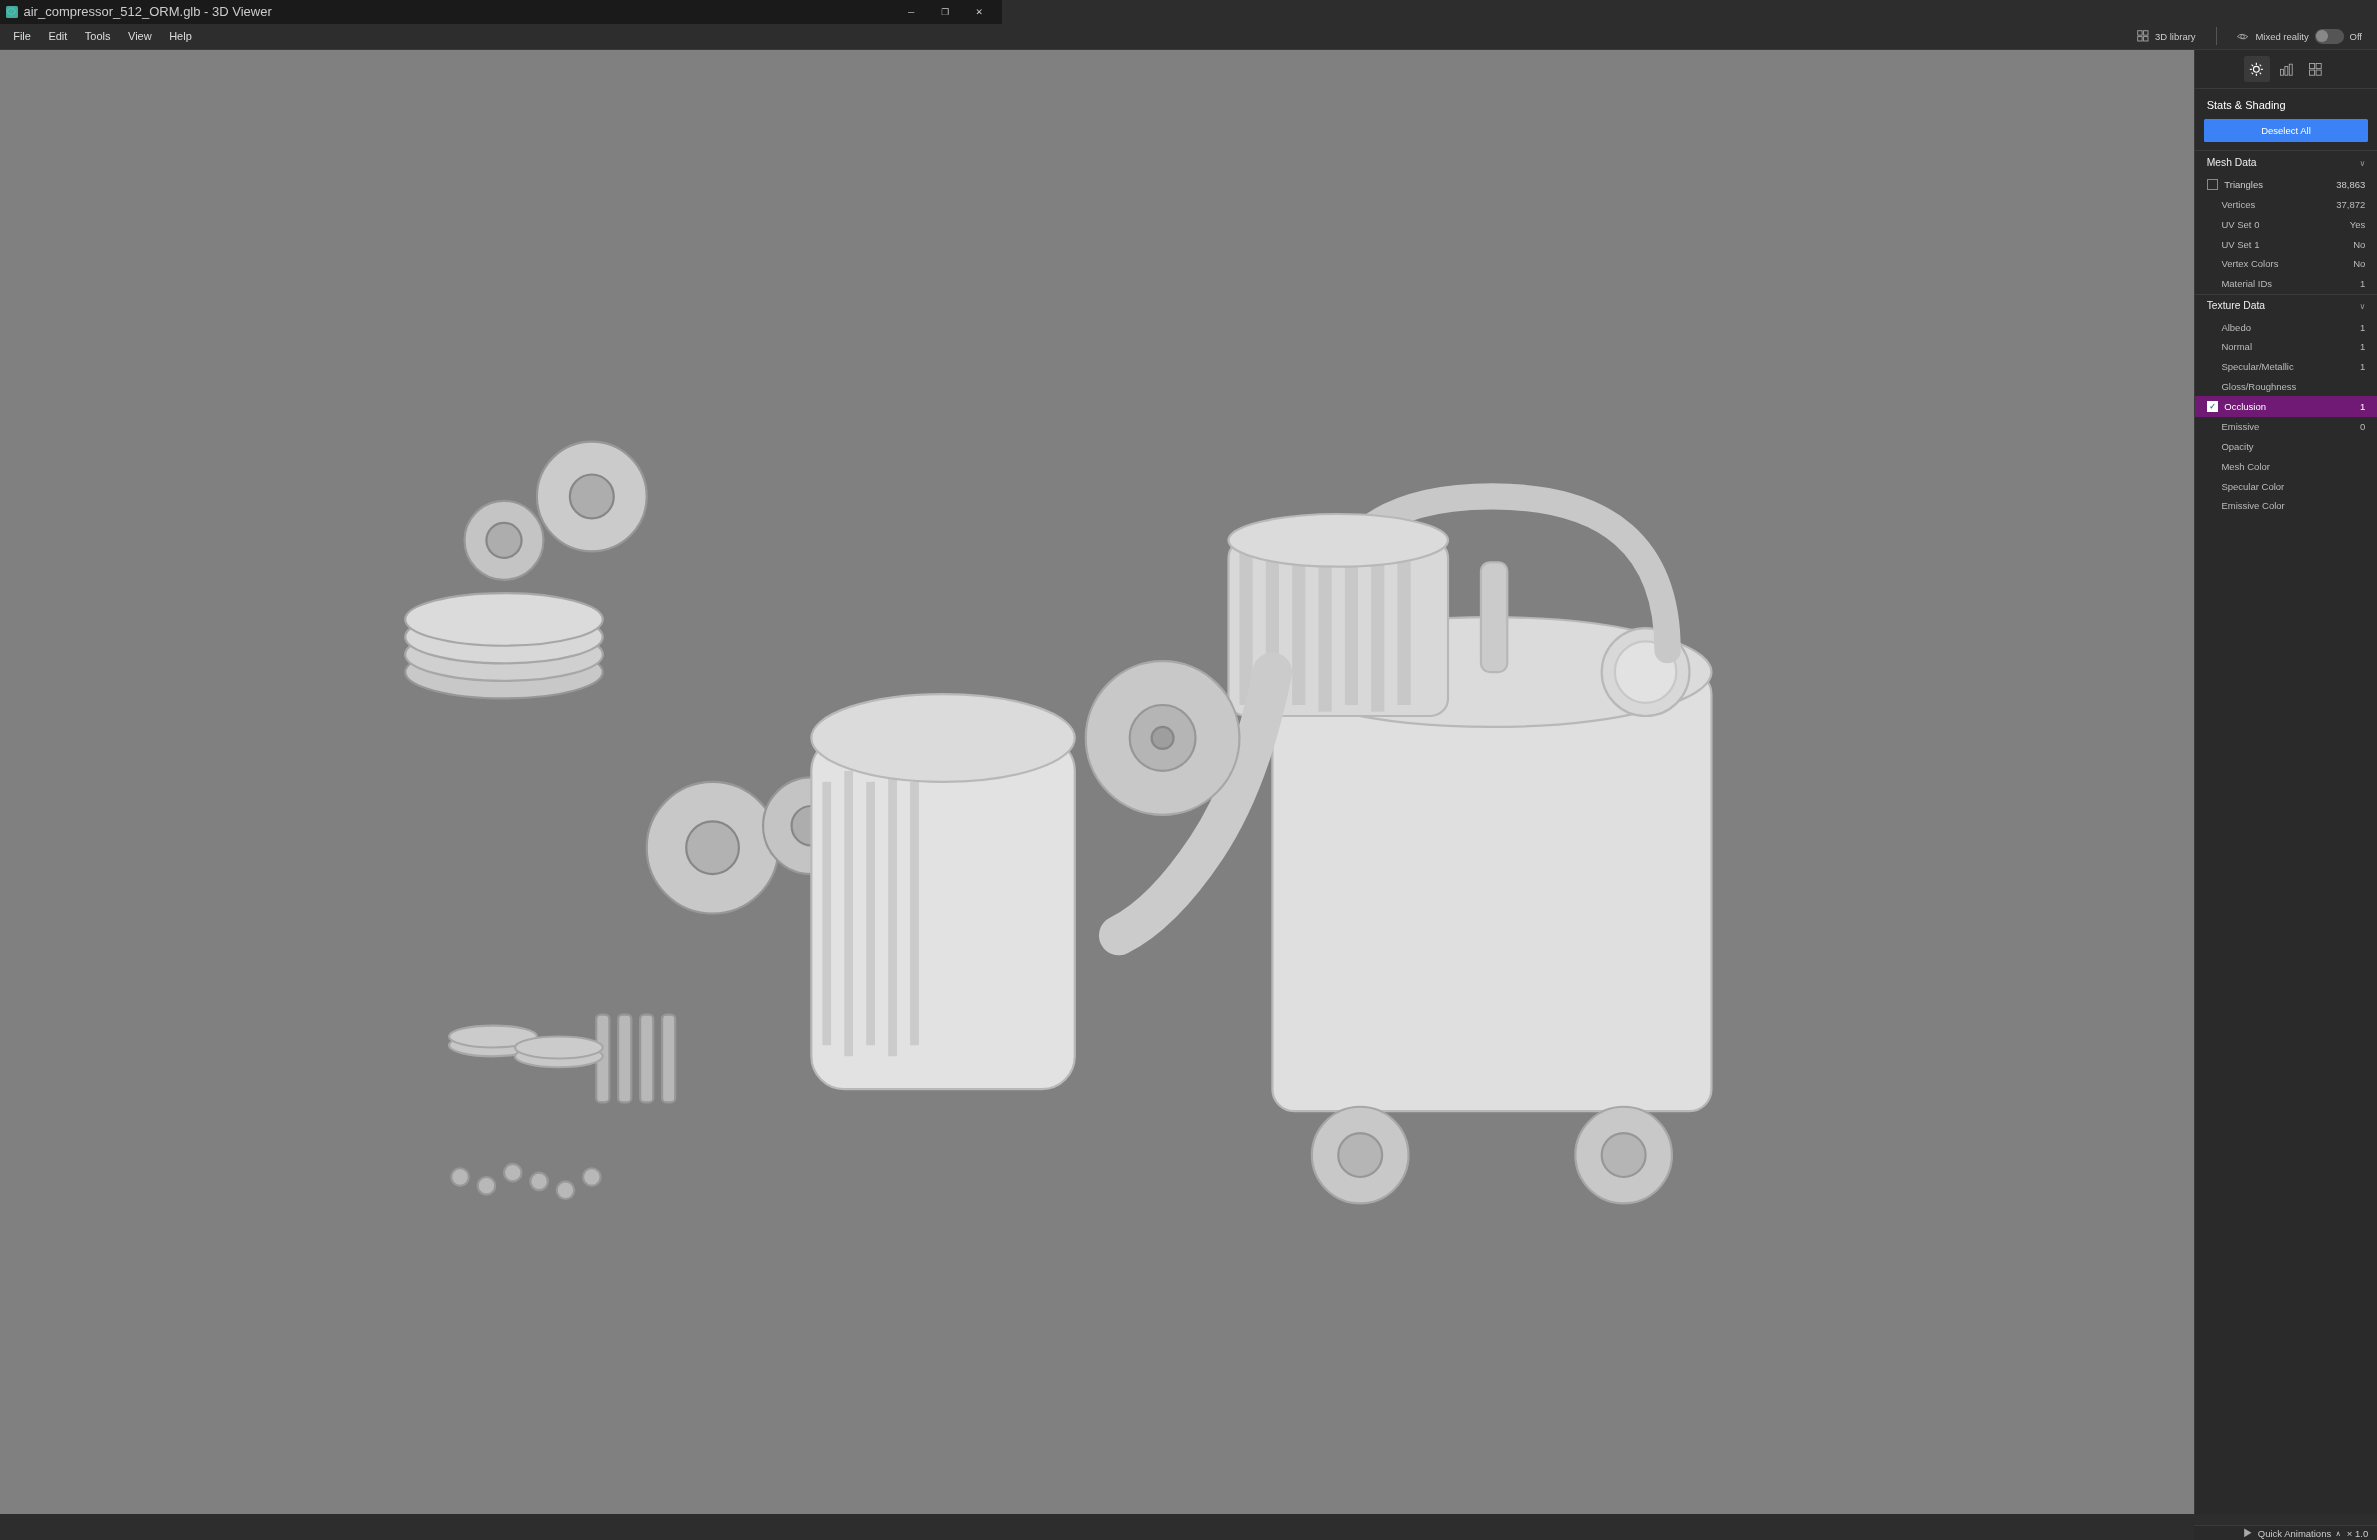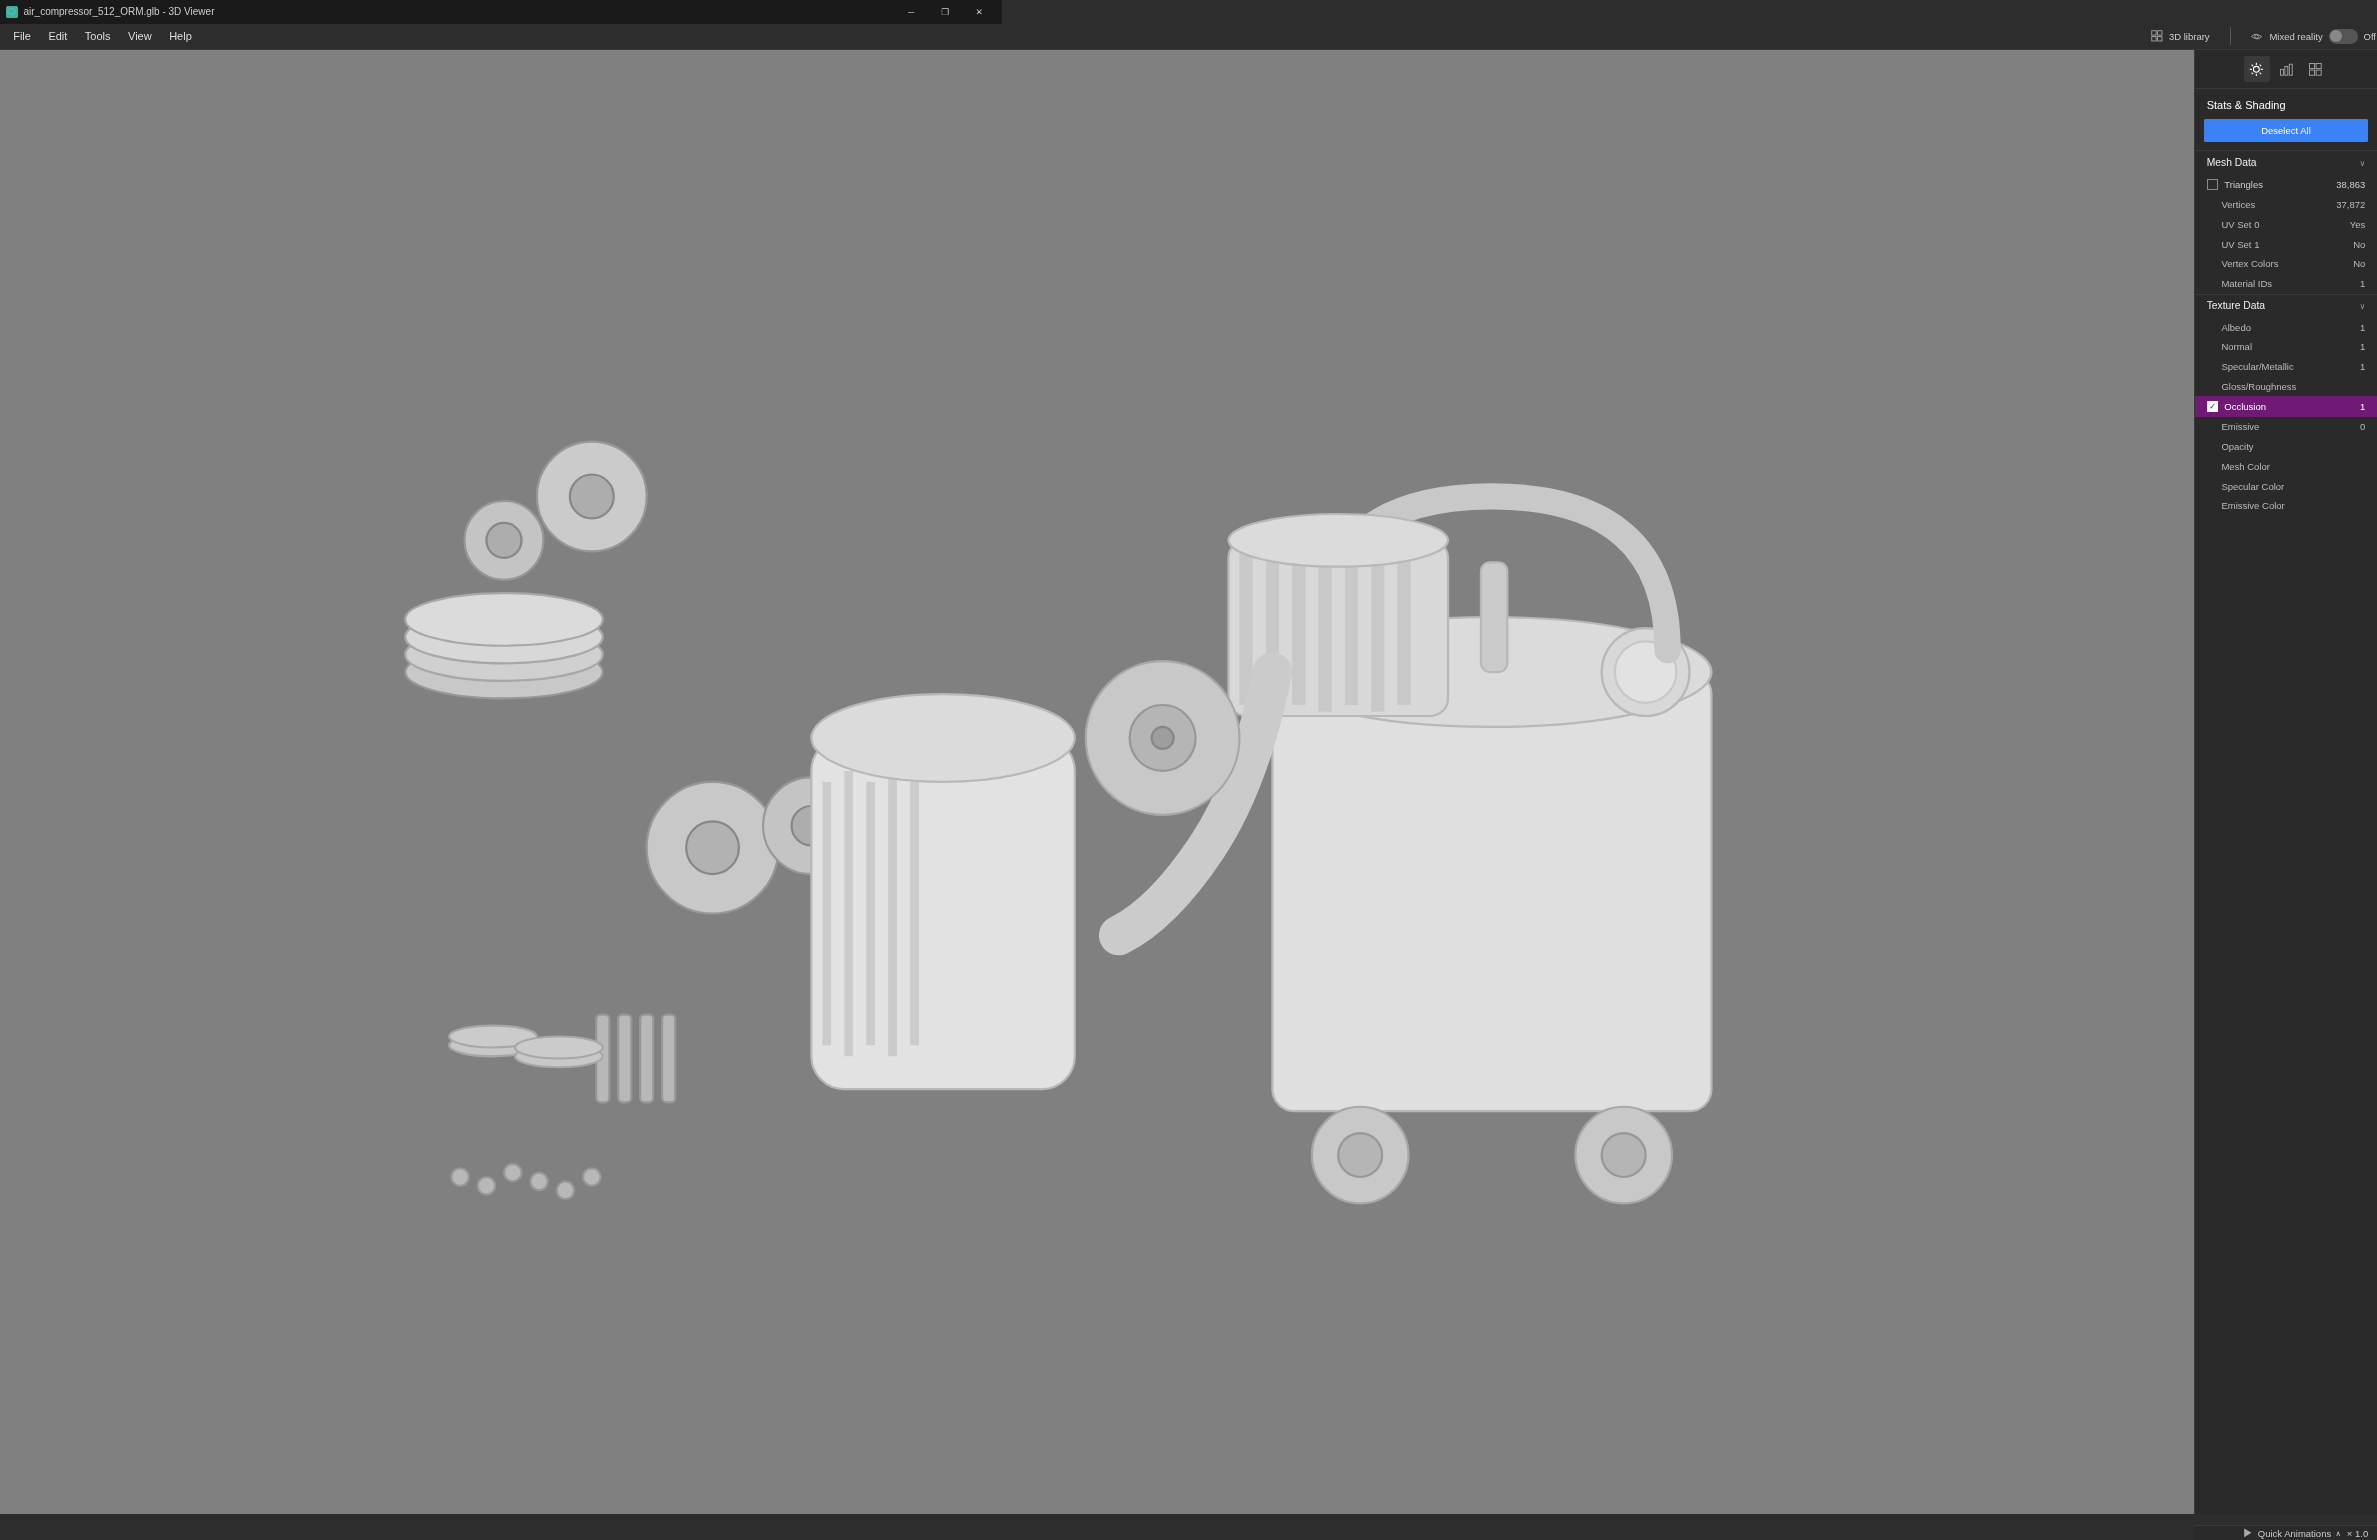--- a/index.html
+++ b/index.html
@@ -20,21 +20,21 @@
       display: flex;
       align-items: center;
       justify-content: space-between;
       padding: 0 5.9px;
       user-select: none;
     }
     .titlebar-left {
       display: flex;
       align-items: center;
       gap: 5.9px;
-      font-size: 10px;
+      font-size: 13px;
       color: #ccc;
     }
     .titlebar-icon {
       width: 11.7px;
       height: 11.7px;
       background: #4a9;
       border-radius: 1.5px;
       display: flex;
       align-items: center;
       justify-content: center;
@@ -305,21 +305,21 @@
 </div>
 
 <div style="position:absolute;top:23.5px;left:0;right:0;height:26.4px;background:#2d2d2d;display:flex;align-items:center;justify-content:space-between;border-bottom:0.7px solid #3a3a3a;">
   <div class="menubar-items" style="padding-left:5.9px;">
     <div class="menubar-item">File</div>
     <div class="menubar-item">Edit</div>
     <div class="menubar-item">Tools</div>
     <div class="menubar-item">View</div>
     <div class="menubar-item">Help</div>
   </div>
-  <div style="display:flex;align-items:center;gap:20px;padding-right:1px;">
+  <div style="display:flex;align-items:center;gap:20px;padding-right:15px;">
     <div class="mr-library">
       <svg width="13.2" height="13.2" viewBox="0 0 18 18" fill="none">
         <rect x="1" y="1" width="6" height="6" stroke="#aaa" stroke-width="1.2" fill="none"></rect>
         <rect x="9" y="1" width="6" height="6" stroke="#aaa" stroke-width="1.2" fill="none"></rect>
         <rect x="1" y="9" width="6" height="6" stroke="#aaa" stroke-width="1.2" fill="none"></rect>
         <rect x="9" y="9" width="6" height="6" stroke="#aaa" stroke-width="1.2" fill="none"></rect>
       </svg>
       <span>3D library</span>
     </div>
     <div class="separator-v"></div>

